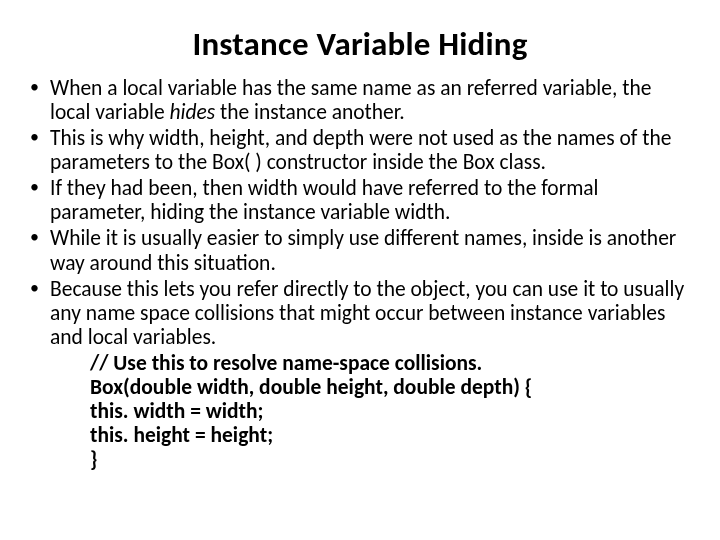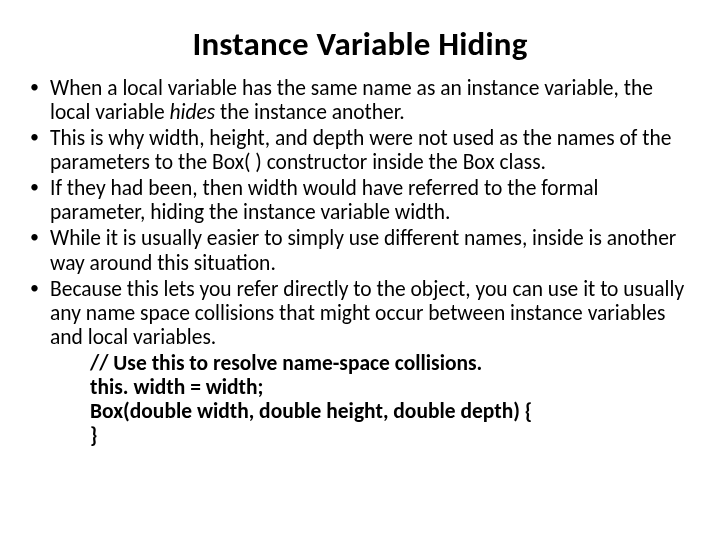--- a/index.html
+++ b/index.html
@@ -55,21 +55,21 @@
 </head>
 <body>
 
 <div class="slide">
   <h1 class="title">Instance Variable Hiding</h1>
   <div class="body">
 
     <div class="bullet">
       <div class="dot">•</div>
       <div class="bt">
-        <span>When a local variable has the same name as an instance variable, the local variable </span><span class="italic">hides</span><span> the instance another.</span>
+        <span>When a local variable has the same name as an referred variable, the local variable </span><span class="italic">hides</span><span> the instance another.</span>
       </div>
     </div>
 
     <div class="bullet">
       <div class="dot">•</div>
       <div class="bt">This is why width, height, and depth were not used as the names of the parameters to the Box( ) constructor inside the Box class.</div>
     </div>
 
     <div class="bullet">
       <div class="dot">•</div>
@@ -81,19 +81,20 @@
       <div class="bt">While it is usually easier to simply use different names, inside is another way around this situation.</div>
     </div>
 
     <div class="bullet">
       <div class="dot">•</div>
       <div class="bt">Because this lets you refer directly to the object, you can use it to usually any name space collisions that might occur between instance variables and local variables.</div>
     </div>
 
     <div class="code-block">
       <div class="code-line">// Use this to resolve name-space collisions.</div>
+      <div class="code-line">Box(double width, double height, double depth) {</div>
       <div class="code-line">this. width = width;</div>
-      <div class="code-line">Box(double width, double height, double depth) {</div>
+      <div class="code-line">this. height = height;</div>
       <div class="code-line">}</div>
     </div>
 
   </div>
 </div>
 
 </body></html>

